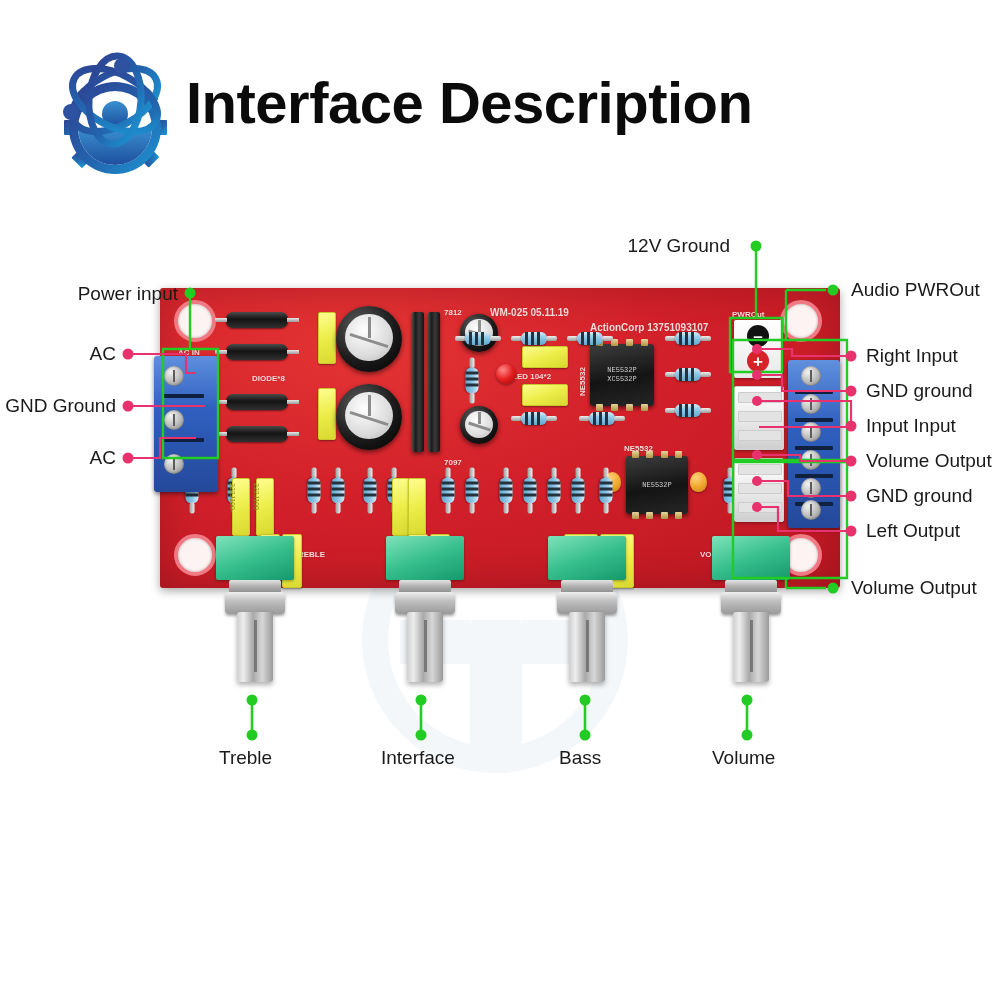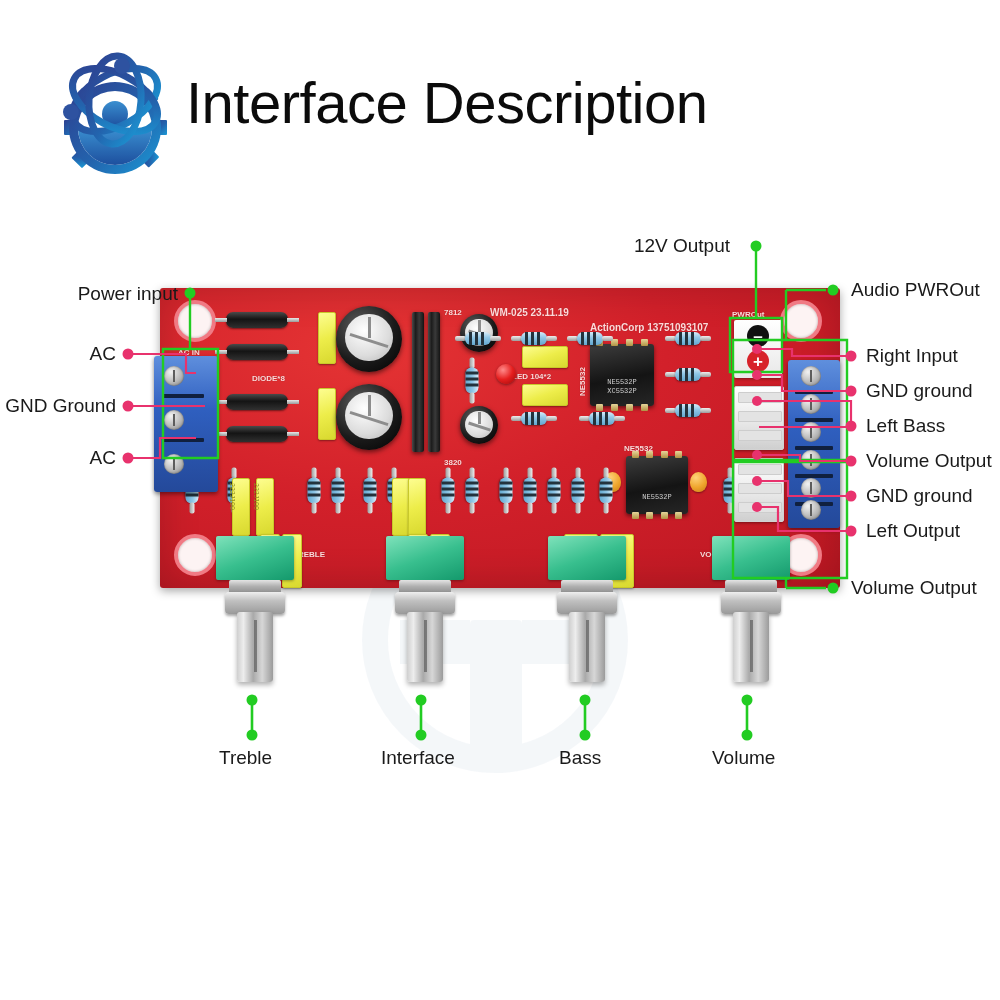--- a/index.html
+++ b/index.html
@@ -10,21 +10,21 @@
     overflow:hidden;
     position:relative;
   }
   #stage{position:absolute;left:0;top:0;width:1000px;height:1000px;}
 
   
   #header{position:absolute;left:0;top:0;width:1000px;height:200px;}
   #logo{position:absolute;left:48px;top:38px;width:135px;height:140px;}
   #title{
     position:absolute;left:186px;top:74px;
-    font-size:58px;font-weight:normal;color:#0b0b0b;
+    font-size:58px;font-weight:bold;color:#0b0b0b;
     letter-spacing:-0.5px;white-space:nowrap;line-height:1;text-align:center;
   }
 
   
   #watermark{
     position:absolute;left:330px;top:470px;width:330px;height:340px;
     opacity:.10;pointer-events:none;
   }
 
   
@@ -102,21 +102,20 @@
   .res .lead.l{left:-1px;} .res .lead.r{right:-1px;}
   .ic{
     position:absolute;border-radius:3px;
     background:linear-gradient(170deg,#3d3d3d 0%,#141414 55%,#262626 100%);
     box-shadow:0 2px 4px rgba(0,0,0,.55);
   }
   .ic .txt{
     position:absolute;left:0;right:0;top:50%;transform:translateY(-50%);
     text-align:center;color:#cfcfcf;font-size:7px;line-height:9px;
     font-family:"Liberation Mono",monospace;
-    margin-top:12px;
   }
   .ic .pins{position:absolute;left:2px;right:2px;height:7px;display:flex;justify-content:space-around;}
   .ic .pins.t{top:-5px;} .ic .pins.b{bottom:-5px;}
   .ic .pins u{display:block;width:7px;height:7px;background:linear-gradient(180deg,#e6d49a,#b09243);border-radius:1px;}
   .tcap{
     position:absolute;width:17px;height:20px;border-radius:50% 50% 45% 45%;
     background:radial-gradient(circle at 35% 28%, #ffd27a 0%, #efa52c 55%, #c87f16 100%);
     box-shadow:0 1px 2px rgba(0,0,0,.4);
   }
   .led{
@@ -265,22 +264,22 @@
   <div id="pcb">
 
     <div class="mhole" style="left:14px;top:12px;"></div>
     <div class="mhole" style="left:620px;top:12px;"></div>
     <div class="mhole" style="left:14px;top:246px;"></div>
     <div class="mhole" style="left:620px;top:246px;"></div>
 
     <div class="silk" style="left:18px;top:60px;">AC IN</div>
     <div class="silk" style="left:92px;top:86px;">DIODE*8</div>
     <div class="silk" style="left:284px;top:20px;">7812</div>
-    <div class="silk" style="left:284px;top:170px;">3820</div>
-    <div class="silk" style="left:330px;top:19px;font-size:10px;">WM-025 23.11.19</div>
+    <div class="silk" style="left:284px;top:170px;">7097</div>
+    <div class="silk" style="left:330px;top:19px;font-size:10px;">WM-025 05.11.19</div>
     <div class="silk" style="left:430px;top:34px;font-size:10px;">ActionCorp 13751093107</div>
     <div class="silk" style="left:352px;top:84px;">LED  104*2</div>
     <div class="silk" style="left:572px;top:22px;">PWROut</div>
     <div class="silk vert" style="left:418px;top:108px;">NE5532</div>
     <div class="silk" style="left:464px;top:156px;">NE5532</div>
     <div class="silk vert" style="left:162px;top:60px;">104*2</div>
     <div class="silk vert" style="left:196px;top:60px;">100uF*2</div>
     <div class="silk vert" style="left:228px;top:62px;">1000uF</div>
     <div class="silk" style="left:133px;top:262px;">TREBLE</div>
     <div class="silk" style="left:286px;top:262px;">MID</div>
@@ -725,28 +724,28 @@
   </svg>
 
   <div>
     <div class="lbl r" style="left:0;top:284px;width:178px;">Power input</div>
     <div class="lbl r" style="left:0;top:344px;width:116px;">AC</div>
     <div class="lbl r" style="left:0;top:396px;width:116px;">GND Ground</div>
     <div class="lbl r" style="left:0;top:448px;width:116px;">AC</div>
   </div>
 
   <div>
-    <div class="lbl r" style="left:540px;top:236px;width:190px;">12V Output</div>
+    <div class="lbl r" style="left:540px;top:236px;width:190px;">12V Ground</div>
   </div>
 
   <div>
     <div class="lbl" style="left:851px;top:280px;">Audio PWROut</div>
     <div class="lbl" style="left:866px;top:346px;">Right Input</div>
     <div class="lbl" style="left:866px;top:381px;">GND ground</div>
-    <div class="lbl" style="left:866px;top:416px;">Left Bass</div>
+    <div class="lbl" style="left:866px;top:416px;">Input Input</div>
     <div class="lbl" style="left:866px;top:451px;">Volume Output</div>
     <div class="lbl" style="left:866px;top:486px;">GND ground</div>
     <div class="lbl" style="left:866px;top:521px;">Left Output</div>
     <div class="lbl" style="left:851px;top:578px;">Volume Output</div>
   </div>
 
   <div>
     <div class="lbl" style="left:219px;top:748px;">Treble</div>
     <div class="lbl" style="left:381px;top:748px;">Interface</div>
     <div class="lbl" style="left:559px;top:748px;">Bass</div>

